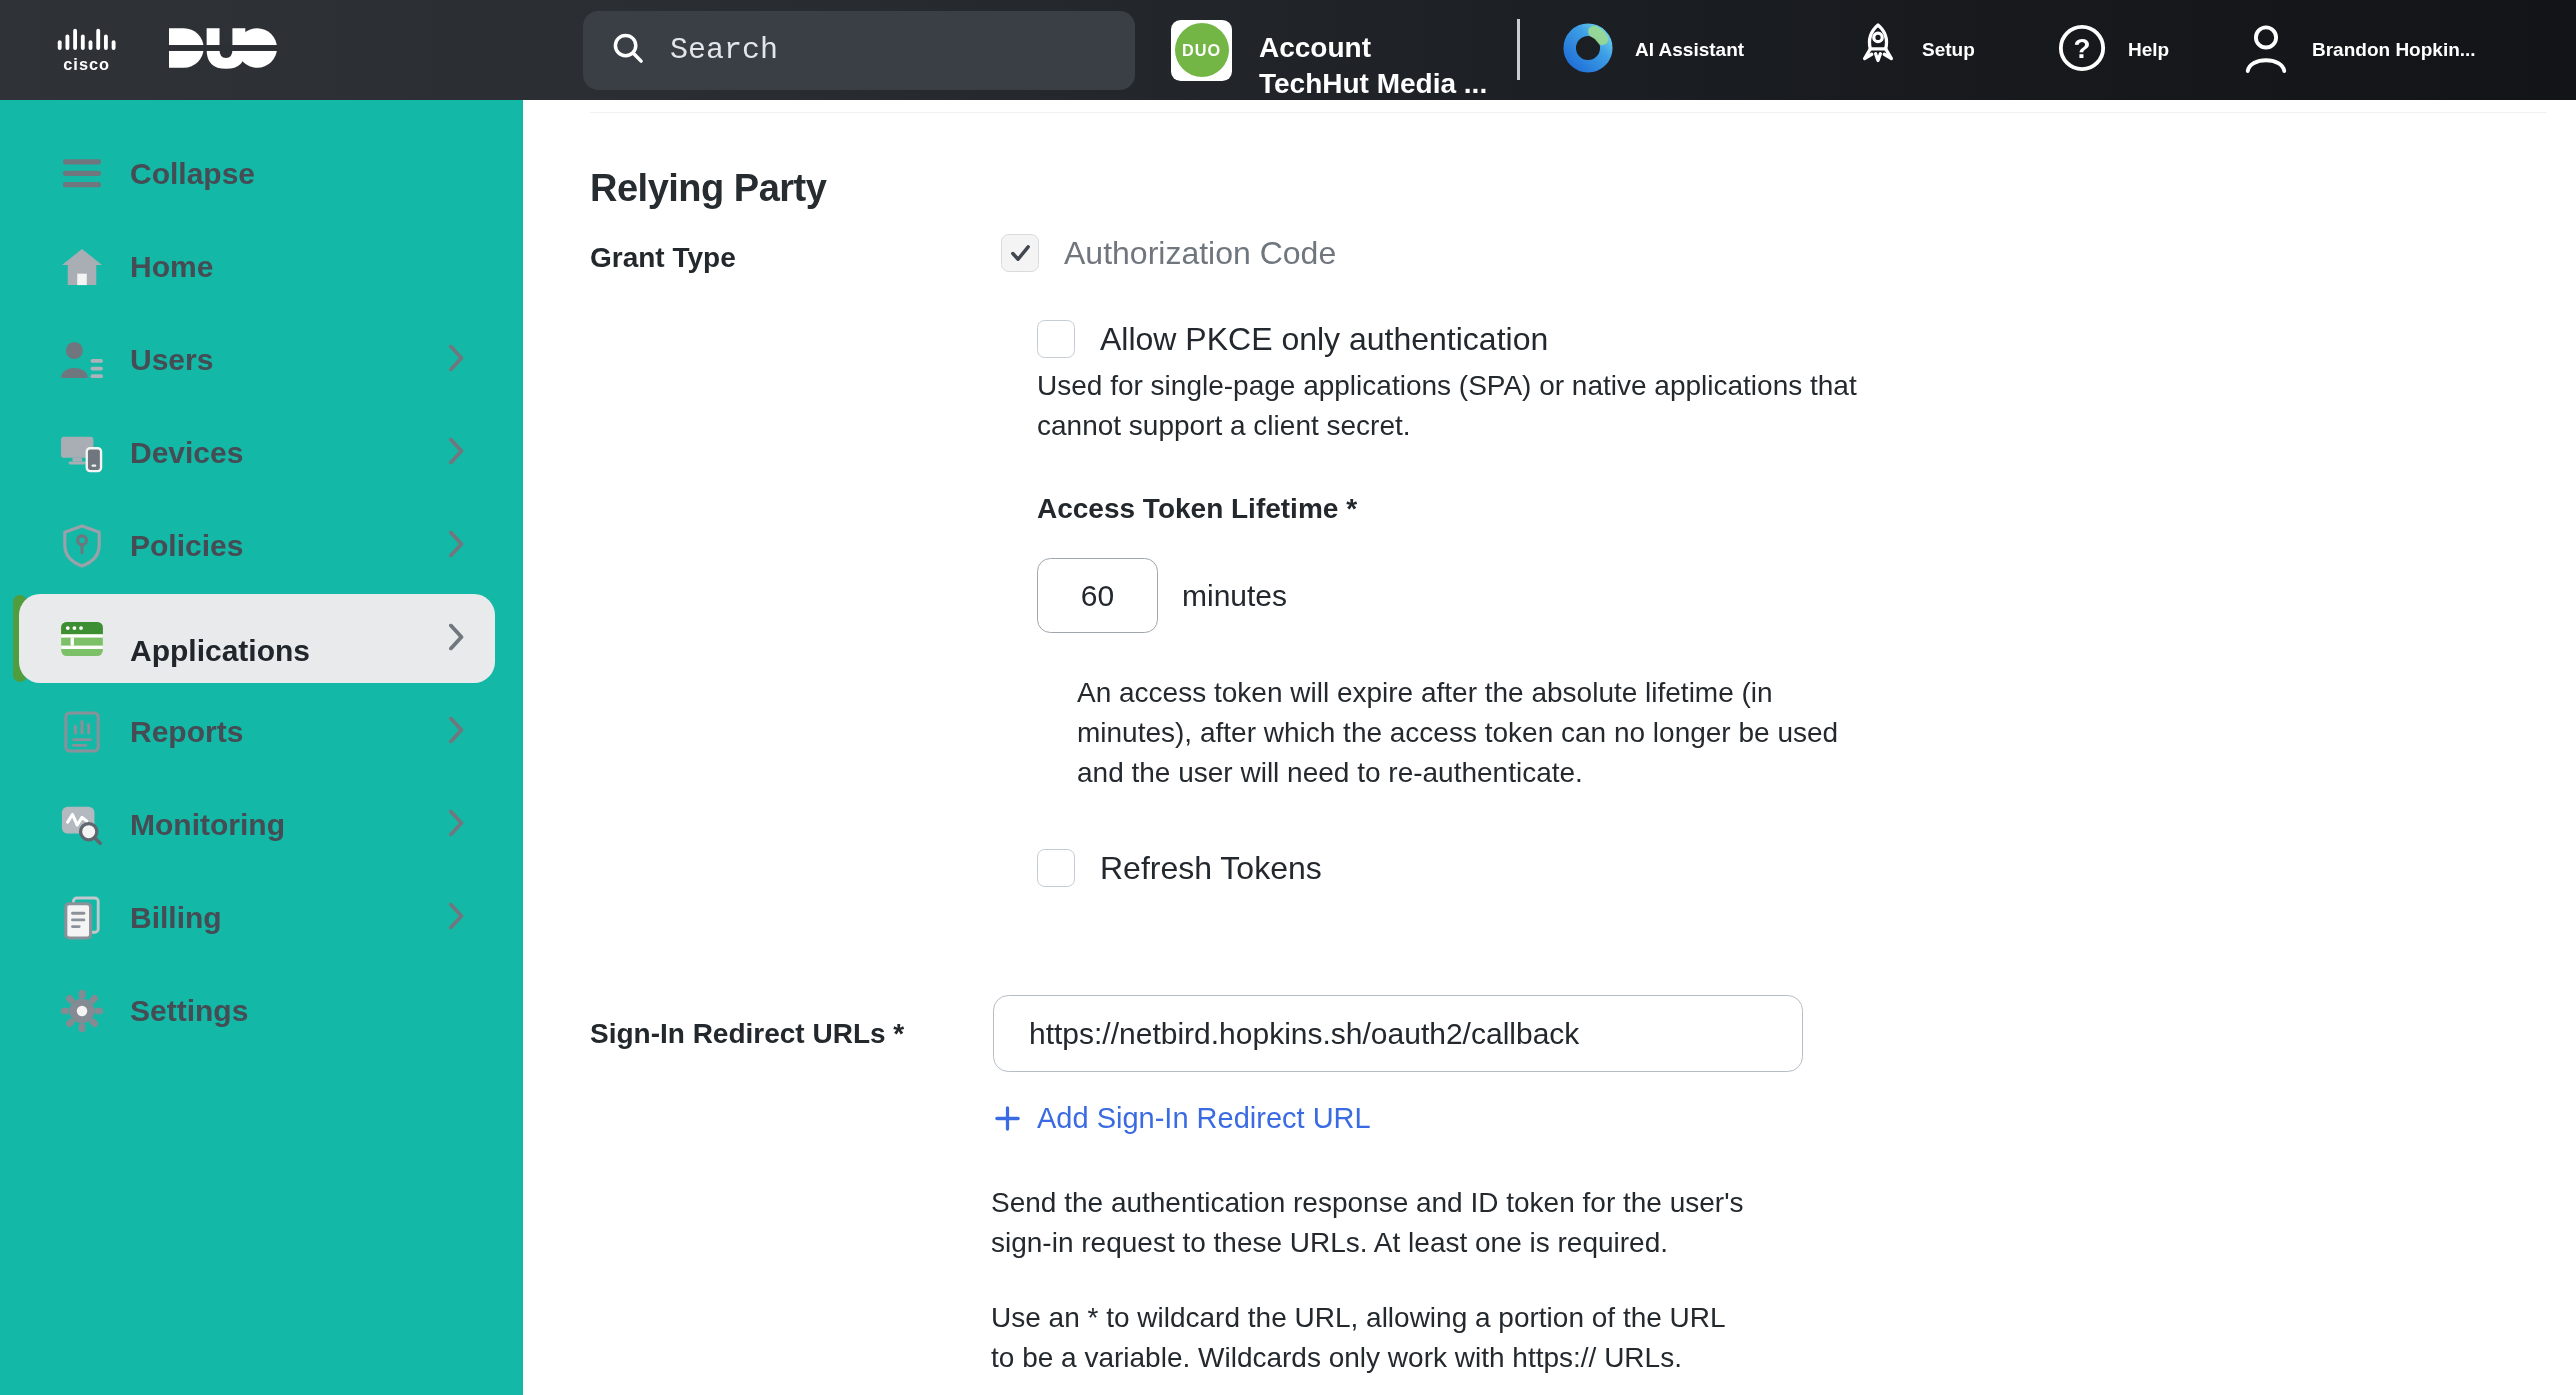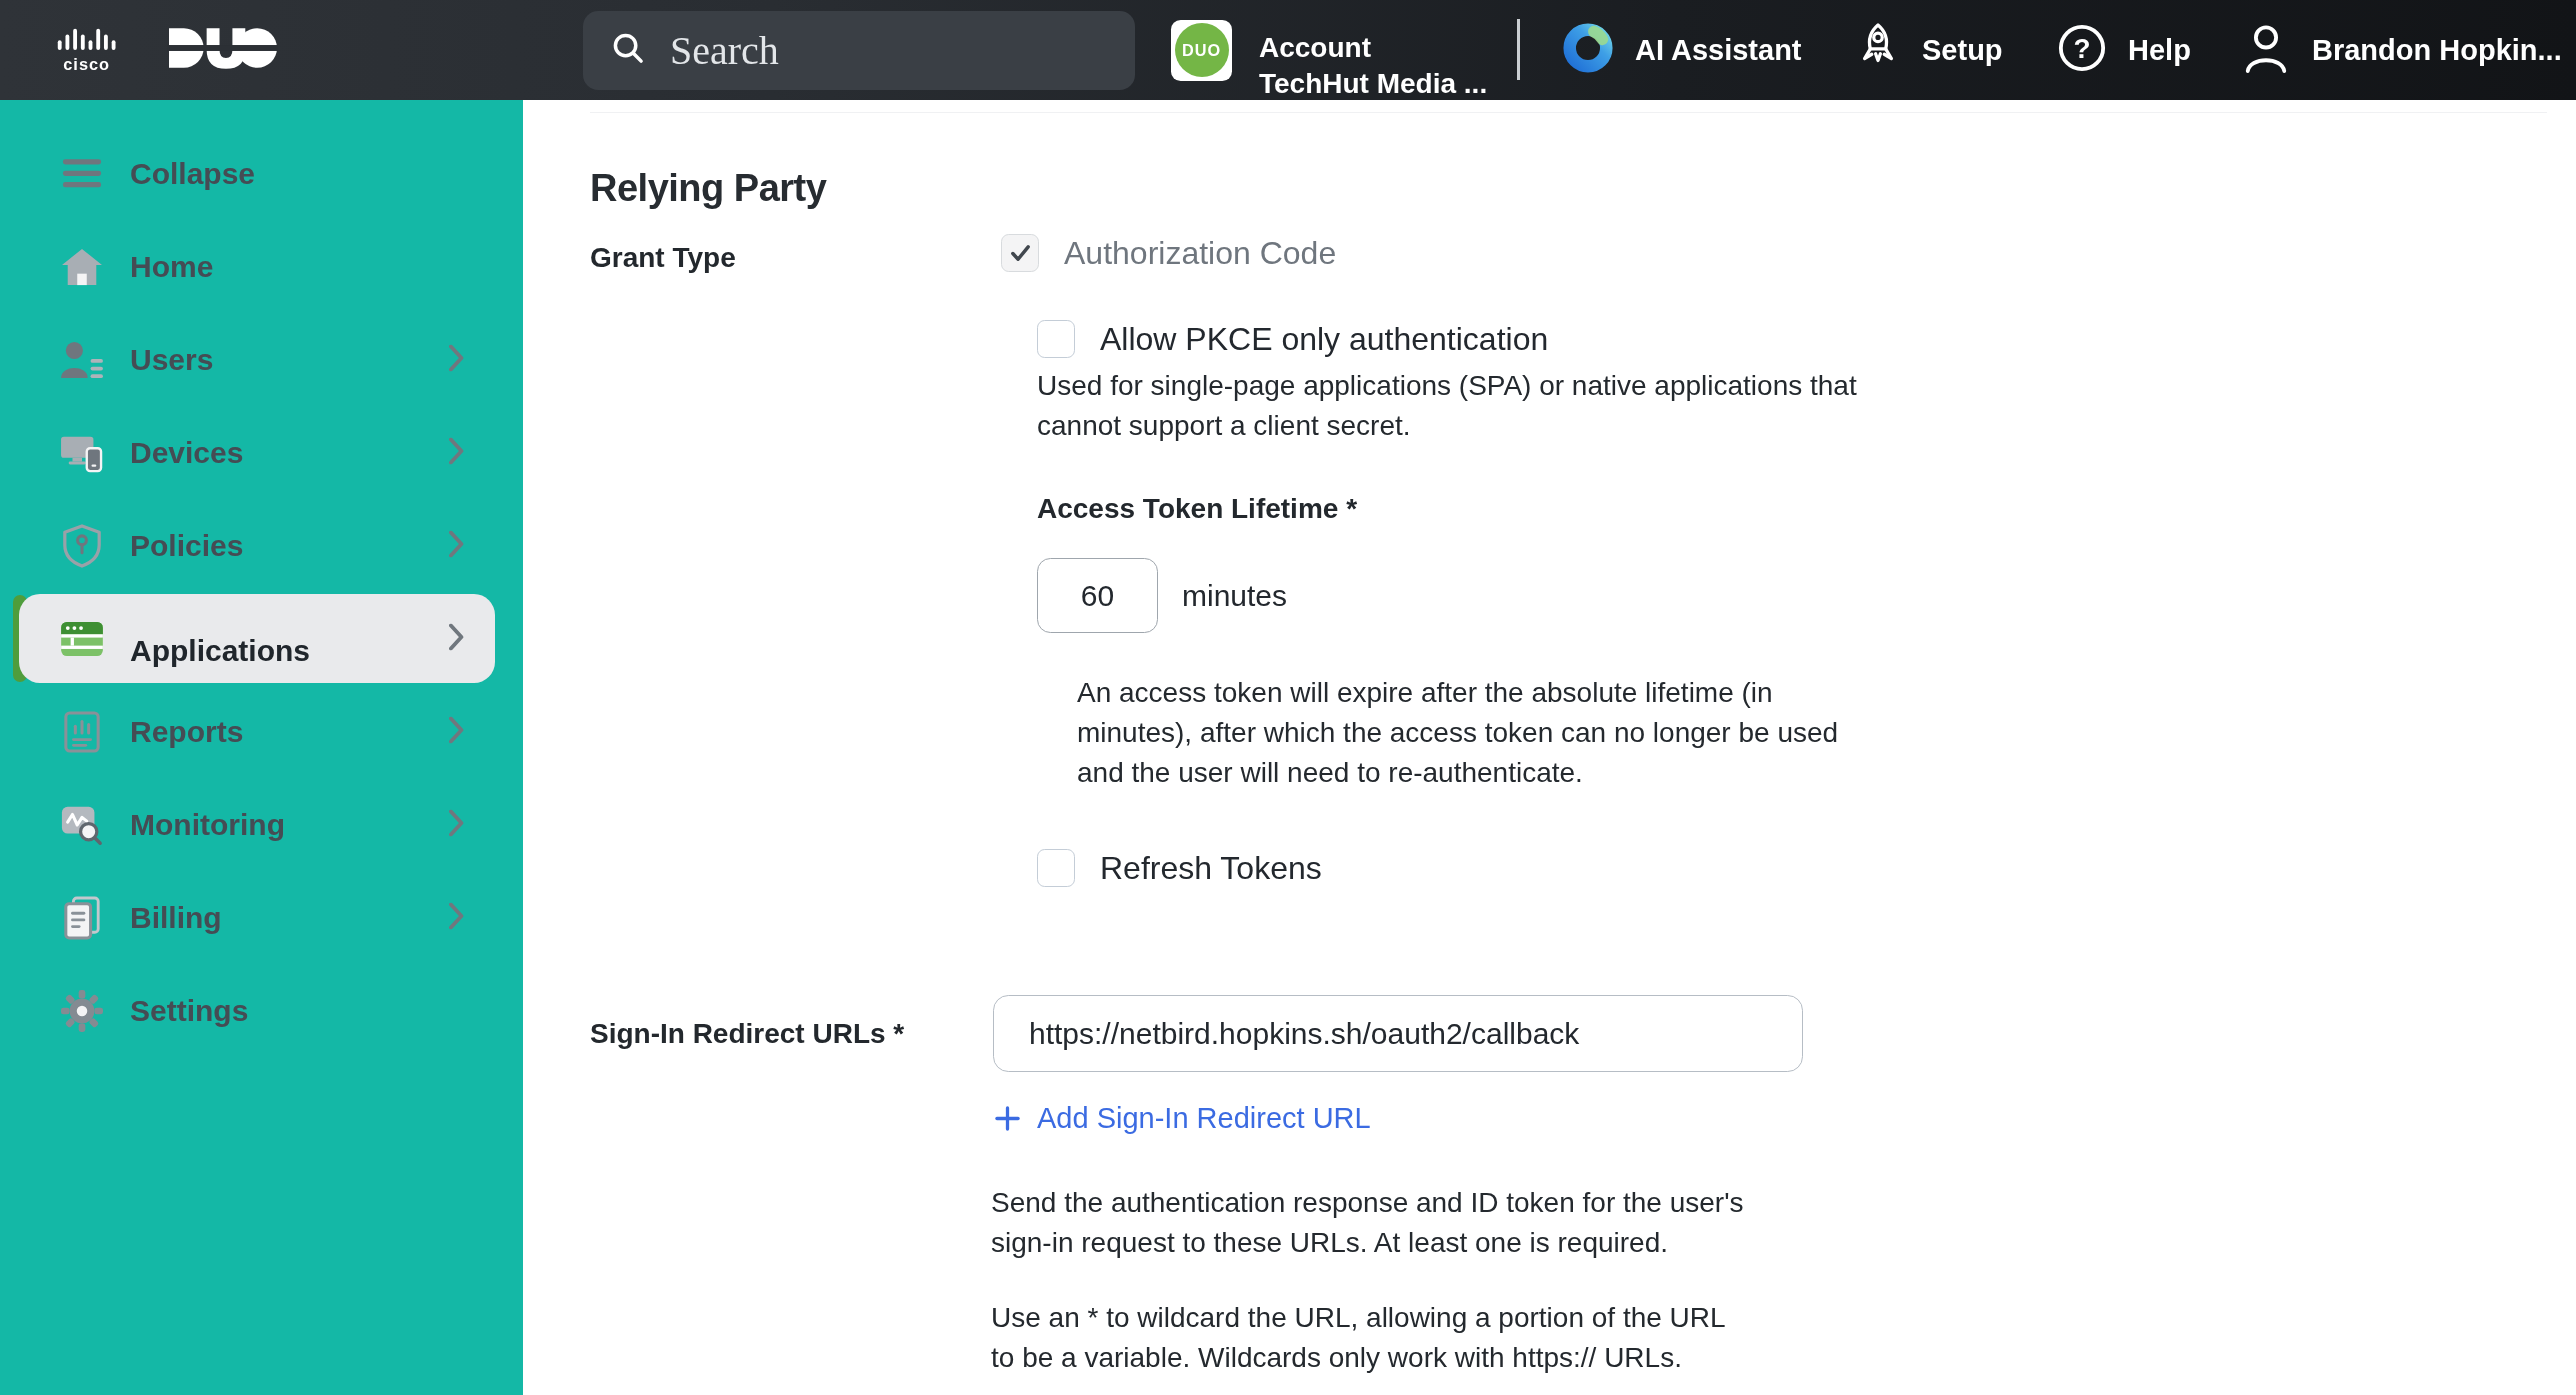--- a/index.html
+++ b/index.html
@@ -7,32 +7,32 @@
               font-family:"Liberation Sans", sans-serif; }
 
   
   .topbar { position:absolute; left:0; top:0; width:2576px; height:100px;
             background:linear-gradient(90deg,#2f3338 0%,#292d32 30%,#1a1d21 65%,#121417 100%); }
   .brand { position:absolute; left:52px; top:0; height:100px; display:flex; align-items:center; gap:38px;text-align:right; }
   .searchbox { position:absolute; left:583px; top:10.5px; width:552px; height:79px;
                background:#3a3f45; border-radius:15.3px; display:flex; align-items:center;
                padding:0 29px; gap:25px; }
   .searchbox input { flex:1; background:transparent; border:none; outline:none;
-                     color:#fde047; font-size:40px; font-family:Liberation Serif, serif; }
+                     color:#fde047; font-size:30px; font-family:Liberation Mono, monospace; }
   .searchbox input::placeholder { color:#e3e6e9; opacity:1; }
   .account { position:absolute; left:1171px; top:0; height:100px; display:flex; align-items:center; gap:27px; cursor:pointer; }
   .acct-badge { width:61px; height:61px; background:#ffffff; border-radius:9.6px;
                 display:flex; align-items:center; justify-content:center; }
   .acct-circle { width:54px; height:54px; border-radius:50%; background:#74b646;
                  display:flex; align-items:center; justify-content:center;
                  color:#ffffff; font-size:16.3px; font-weight:bold; letter-spacing:1px; }
   .acct-text { color:#ffffff; font-weight:bold; font-size:28px; line-height:36px;margin-top:32px; }
   .topsep { position:absolute; left:1517px; top:19px; width:2.9px; height:61px; background:#caced2; }
   .topnav { position:absolute; top:0; height:100px; display:flex; align-items:center; gap:21px; cursor:pointer; }
-  .topnav .lbl { color:#ffffff; font-weight:bold; font-size:29px; white-space:nowrap; }
+  .topnav .lbl { color:#ffffff; font-weight:bold; font-size:19px; white-space:nowrap; }
   .nav-ai { left:1562px; } .nav-setup { left:1855px; } .nav-help { left:2057px; } .nav-user { left:2241px; }
 
   
   .sidebar { position:absolute; left:0; top:100px; width:523px; height:1296px;
              background:#14b8a6; padding-top:27px; }
   .side-item { position:relative; height:93px; display:flex; align-items:center; cursor:pointer; }
   .side-item .icon { position:relative; z-index:2; width:46px; margin-left:59px;
                      display:flex; align-items:center; justify-content:center; }
   .side-item .slabel { position:relative; z-index:2; margin-left:25px; font-size:30px;
                        font-weight:600; color:#454c54; }

